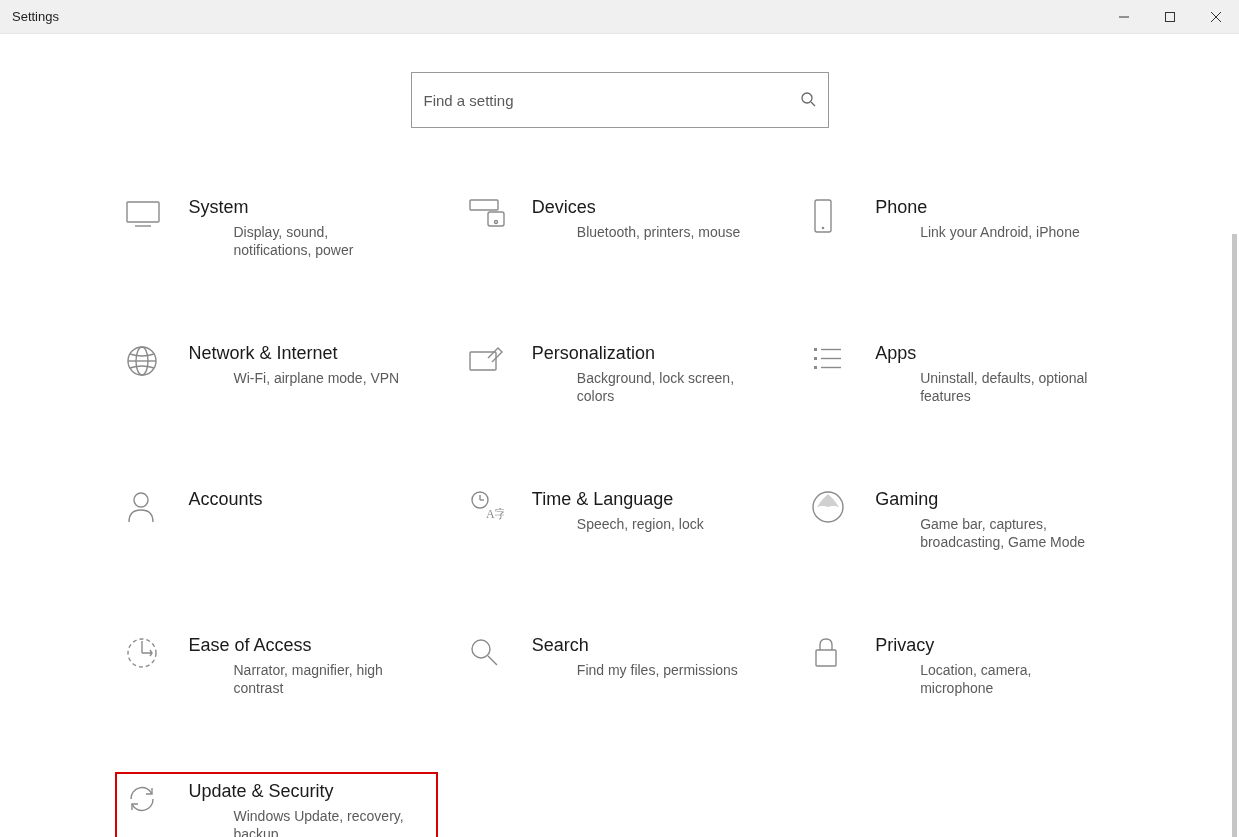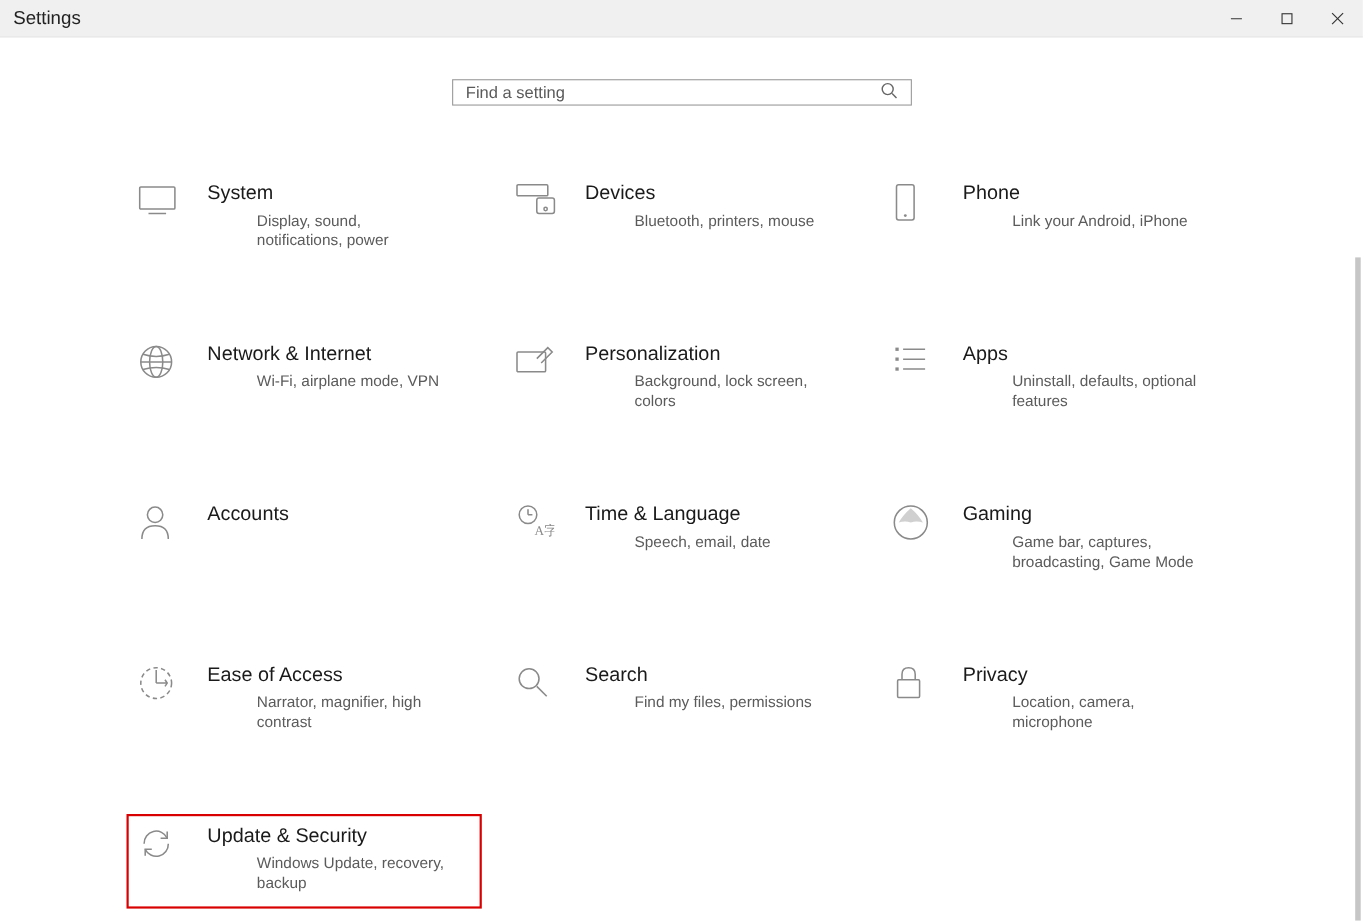--- a/index.html
+++ b/index.html
@@ -11,21 +11,21 @@
     overflow: hidden;
     position: relative;
     color: #000;
   }
   .titlebar {
     height: 34px;
     background: #f0f0f0;
     display: flex;
     align-items: center;
     justify-content: space-between;
-    font-size: 17px;
+    font-size: 13px;
     padding-left: 12px;
     border-bottom: 1px solid #e6e6e6;
   }
   .titlebar .title { color: #222; }
   .win-controls { display: flex; height: 100%; }
   .win-btn {
     width: 46px;
     display: flex;
     align-items: center;
     justify-content: center;
@@ -51,21 +51,21 @@
   }
 
   .search-wrap {
     display: flex;
     justify-content: center;
     padding-top: 38px;
     padding-bottom: 60px;
   }
   .search-box {
     width: 418px;
-    height: 24px;
+    height: 56px;
     border: 1px solid #999;
     display: flex;
     align-items: center;
     padding: 0 10px 0 12px;
     color: #666;
     font-size: 15px;
   }
   .search-box .placeholder { flex: 1; color:#5a5a5a; }
   .search-box .search-icon { width: 20px; text-align:center; }
 
@@ -252,21 +252,21 @@
       <div class="icon">
         <svg width="36" height="32" viewBox="0 0 36 32">
             <circle cx="12" cy="10" r="8"></circle>
             <line x1="12" y1="10" x2="12" y2="5"></line>
             <line x1="12" y1="10" x2="16" y2="10"></line>
             <text x="18" y="28" font-size="12" fill="#8a8a8a" stroke="none" font-family="Segoe UI">A字</text>
           </svg>
       </div>
       <div class="text">
         <div class="title">Time &amp; Language</div>
-        <div class="desc">Speech, email, date</div>
+        <div class="desc">Speech, region, lock</div>
       </div>
     </div>
 
     <div class="tile">
       <div class="icon">
         <svg width="34" height="34" viewBox="0 0 34 34">
             <circle cx="17" cy="17" r="15"></circle>
             <path d="M17 4 Q10 10 6 17 Q12 15 17 17 Q22 15 28 17 Q24 10 17 4" fill="#8a8a8a" stroke="none" opacity="0.4"></path>
           </svg>
       </div>

